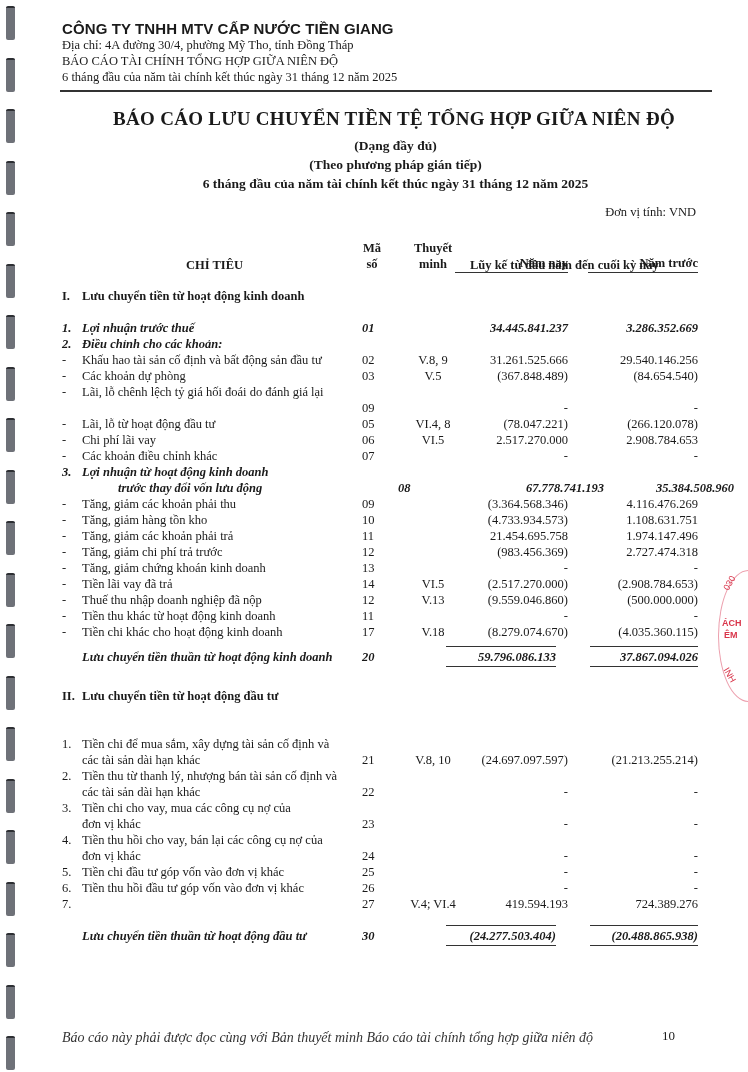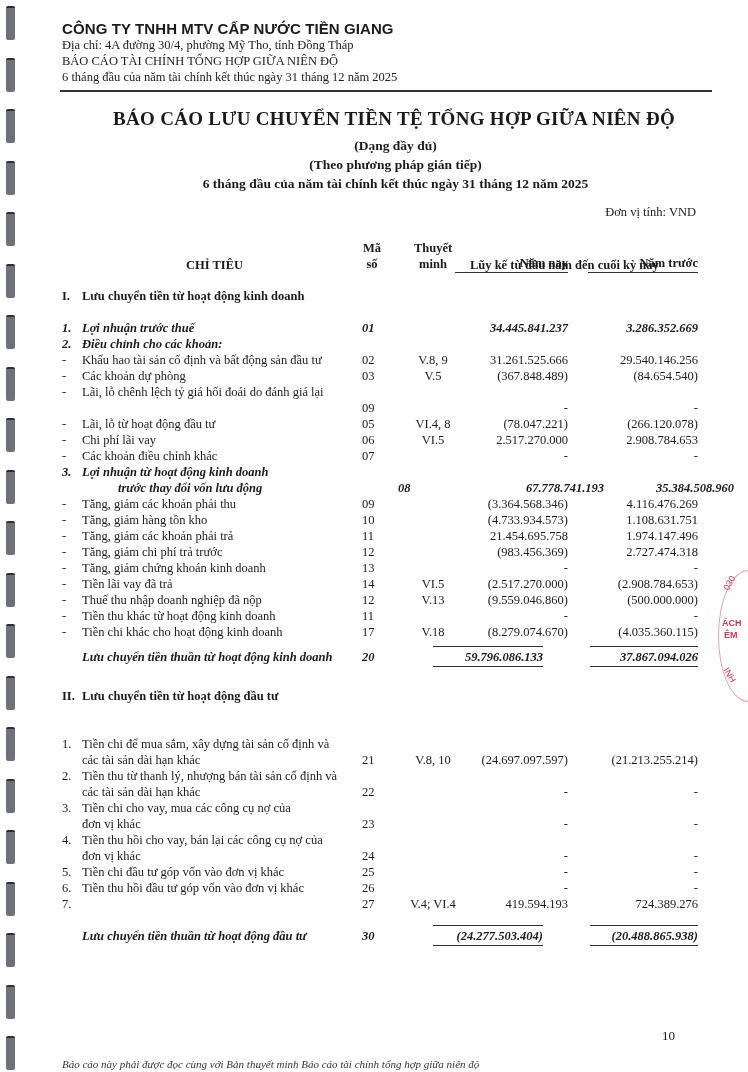--- a/index.html
+++ b/index.html
@@ -34,24 +34,24 @@
   .row .mk { position: absolute; left: 62px; width: 18px; }
   .row .lbl { position: absolute; left: 82px; width: 280px; white-space: nowrap; }
   .row .code { position: absolute; left: 356px; width: 30px; text-align: left; padding-left: 6px; }
   .row .note { position: absolute; left: 405px; width: 56px; text-align: center; }
   .row .v1 { position: absolute; left: 455px; width: 113px; text-align: right; }
   .row .v2 { position: absolute; left: 588px; width: 110px; text-align: right; }
   .row.bi { font-weight: bold; font-style: italic; }
   .row.sec { font-weight: bold; }
   .row.tot { font-weight: bold; font-style: italic; }
   .row.tot .v1, .row.tot .v2 { border-top: 1.5px solid #333; border-bottom: 1.5px solid #333; top: -3px; padding: 2px 0 1px 0; }
-  .row.tot .v1 { left: 433px; width: 110px; text-align: right; }
+  .row.tot .v1 { left: 446px; width: 110px; text-align: right; }
   .row.tot .v2 { left: 590px; width: 108px; }
 
-  .footer-note { position: absolute; left: 62px; top: 1058px; font-size: 11px; font-style: italic; color: #333; }
+  .footer-note { position: absolute; left: 62px; top: 1030px; font-size: 14px; font-style: italic; color: #333; }
   .page-num { position: absolute; left: 662px; top: 1028px; font-size: 13px; }
   .stamp { position: absolute; left: 718px; top: 570px; width: 30px; height: 130px; color: #d9364b; font-family: "Liberation Sans", sans-serif; font-size: 9px; }
   .stamp .s1 { position: absolute; left: 4px; top: 8px; transform: rotate(-60deg); }
   .stamp .s2 { position: absolute; left: 4px; top: 48px; font-weight: bold; }
   .stamp .s3 { position: absolute; left: 6px; top: 60px; font-weight: bold; }
   .stamp .s4 { position: absolute; left: 4px; top: 100px; transform: rotate(60deg); }
   .stamp .arc { position: absolute; left: 0; top: 0; width: 60px; height: 130px; border: 1.5px solid #e4768a; border-radius: 50%; border-right: none; opacity: 0.7; }
 </style>
 </head>
 <body>

